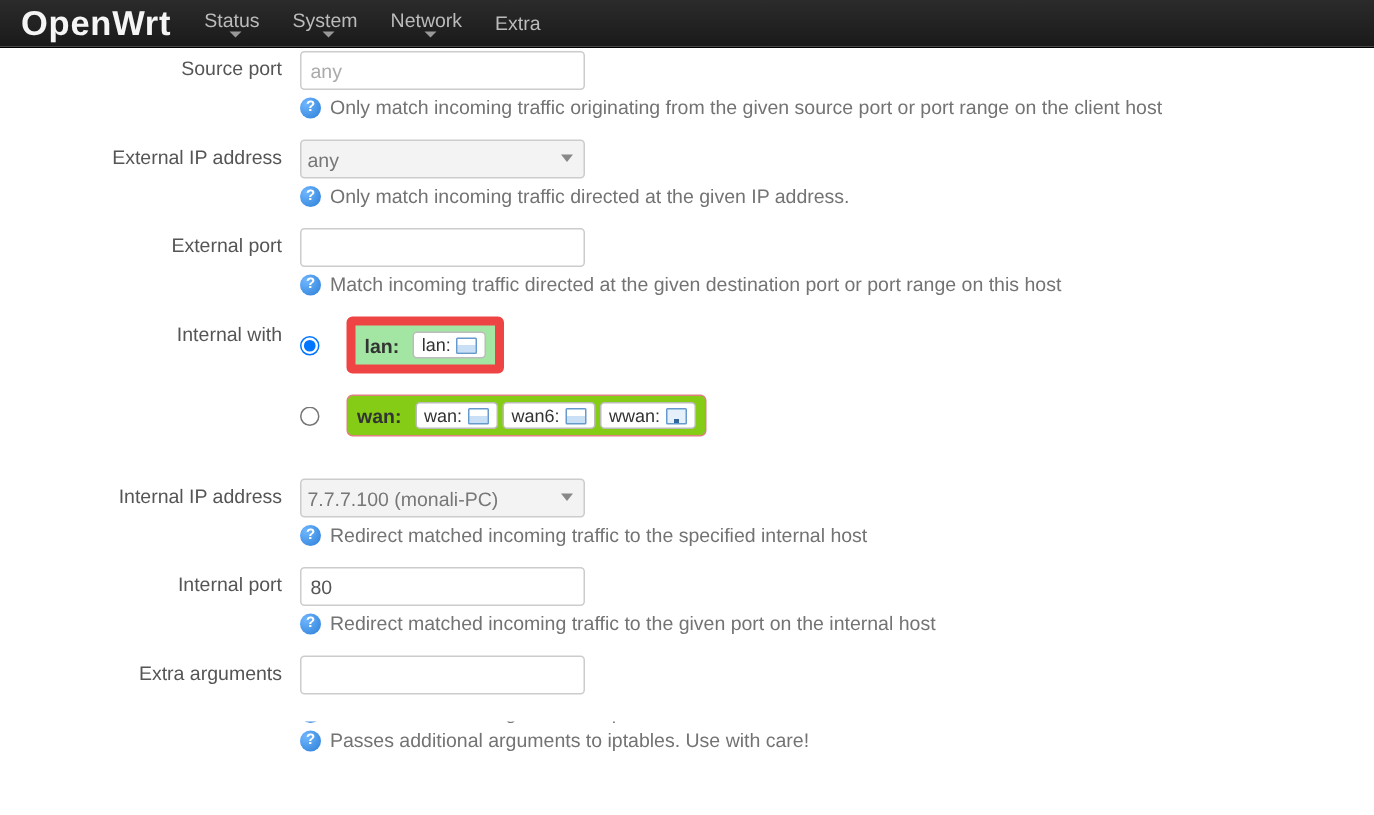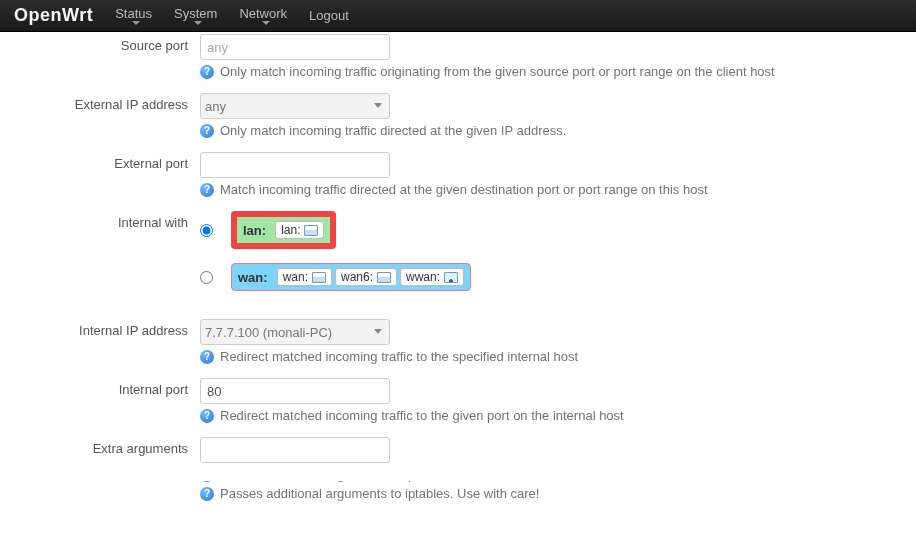--- a/index.html
+++ b/index.html
@@ -14,21 +14,21 @@
   .navbar {
     background: linear-gradient(#2b2b2b, #1a1a1a);
     height: 32px;
     display: flex;
     align-items: center;
     padding: 0 14px;
     border-bottom: 1px solid #000;
   }
   .brand {
     color: #f5f5f5;
-    font-size: 18px;
+    font-size: 23px;
     font-weight: bold;
     margin-right: 22px;
     letter-spacing: 0.5px;
     text-align: center;
   }
   .nav-item {
     color: #bbb;
     font-size: 13px;
     margin-right: 22px;
     cursor: pointer;
@@ -141,21 +141,21 @@
     align-items: center;
     padding: 4px 6px;
     border-radius: 4px;
     font-size: 13px;
   }
   .zone-lan {
     background: #a3e6a3;
     border: 6px solid #ef4444;
   }
   .zone-wan {
-    background: #7dd3fc;
+    background: #84cc16;
     border: 1px solid #e08080;
   }
   .zone-name {
     font-weight: bold;
     margin-right: 6px;
     color: #333;
   }
   .iface-chip {
     display: inline-flex;
     align-items: center;
@@ -215,21 +215,21 @@
   </div>
   <div class="nav-item">
     <span>System</span>
       <span class="caret"></span>
   </div>
   <div class="nav-item">
     <span>Network</span>
       <span class="caret"></span>
   </div>
   <div class="nav-item">
-    <span>Logout</span>
+    <span>Extra</span>
   </div>
 </div>
 
 <div class="form-area">
 
   <div class="form-row clipped-top">
     <div class="form-label">Source port</div>
     <div class="form-field">
       <input class="form-control" placeholder="any" style="">
       <div class="help-row">

